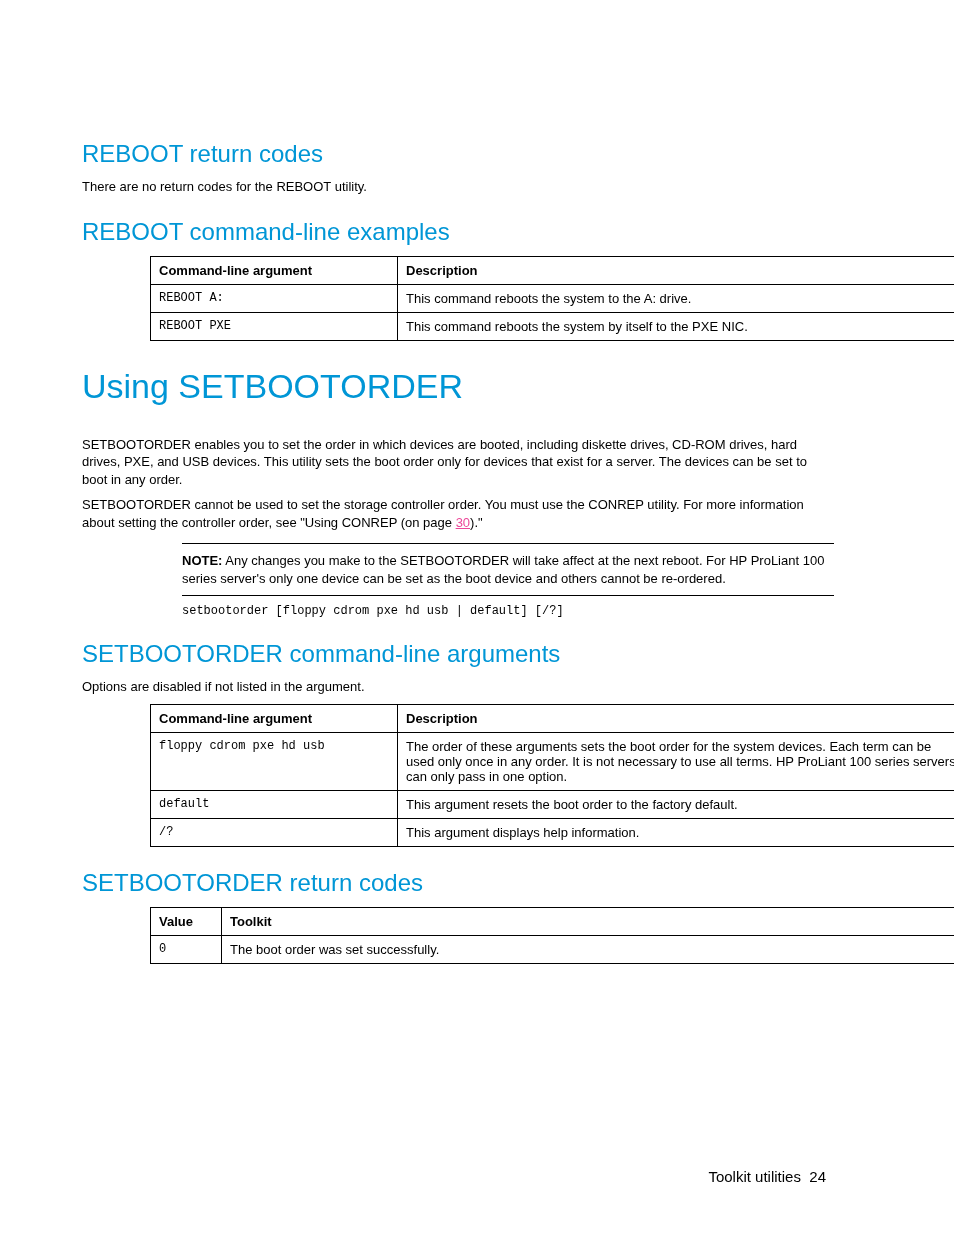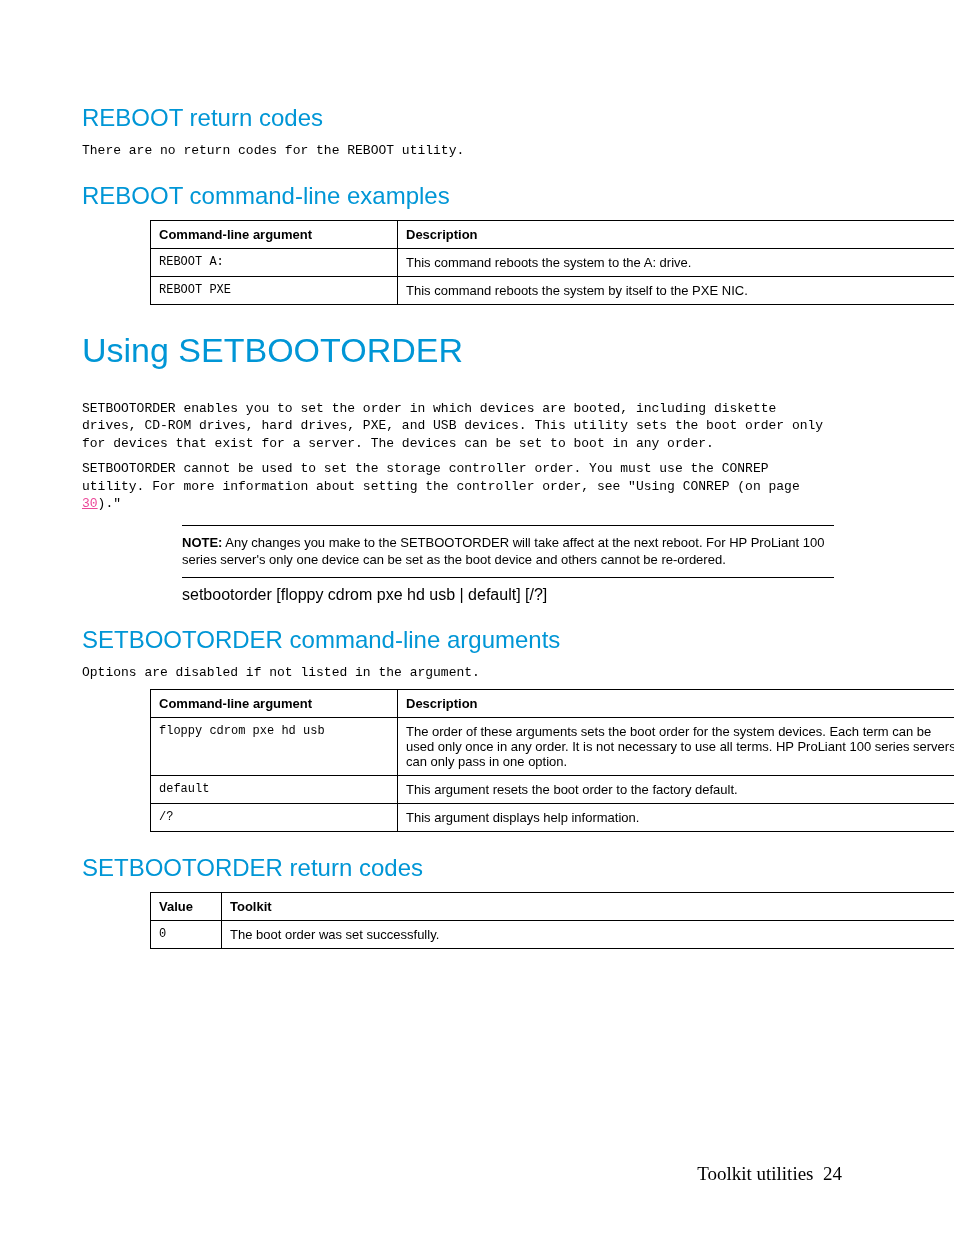--- a/index.html
+++ b/index.html
@@ -6,21 +6,21 @@
     margin: 0;
     padding: 0;
     font-family: Arial, Helvetica, sans-serif;
     background: #fff;
     color: #000;
   }
   .page {
     width: 954px;
     height: 1235px;
     box-sizing: border-box;
-    padding: 82px 120px 50px 82px;
+    padding: 118px 120px 50px 82px;
     position: relative;
   }
   h1, h2, h3 {
     margin: 0;
     font-weight: normal;
     color: #0096d6;
   }
   h1 {
     font-size: 34px;
     margin-top: 26px;
@@ -31,25 +31,24 @@
     margin-top: 22px;
     margin-bottom: 10px;
   }
   .indent {
     margin-left: 68px;
   }
   p.body {
     font-size: 13px;
     margin: 8px 0;
     line-height: 1.35;
-    font-family: Liberation Mono, monospace;
   }
   .syntax {
-    font-family: Liberation Sans, sans-serif;
-    font-size: 16px;
+    font-family: Liberation Mono, monospace;
+    font-size: 12px;
     margin-left: 100px;
     margin-top: 8px;
   }
   table {
     width: 816px;
     border-collapse: collapse;
     margin-left: 68px;
     margin-top: 4px;
     margin-bottom: 8px;
   }
@@ -88,23 +87,22 @@
   .note-label {
     font-weight: bold;
   }
   a.pagelink {
     color: #ec4899;
     text-decoration: underline;
   }
   .footer {
     position: absolute;
     bottom: 50px;
-    right: 112px;
-    font-size: 19px;
-    font-family: Liberation Serif, serif;
+    right: 128px;
+    font-size: 15px;
   }
 </style>
 </head>
 <body>
 
 <div class="page">
 
   <h2>REBOOT return codes</h2>
   <p class="body indent">There are no return codes for the REBOOT utility.</p>
 

